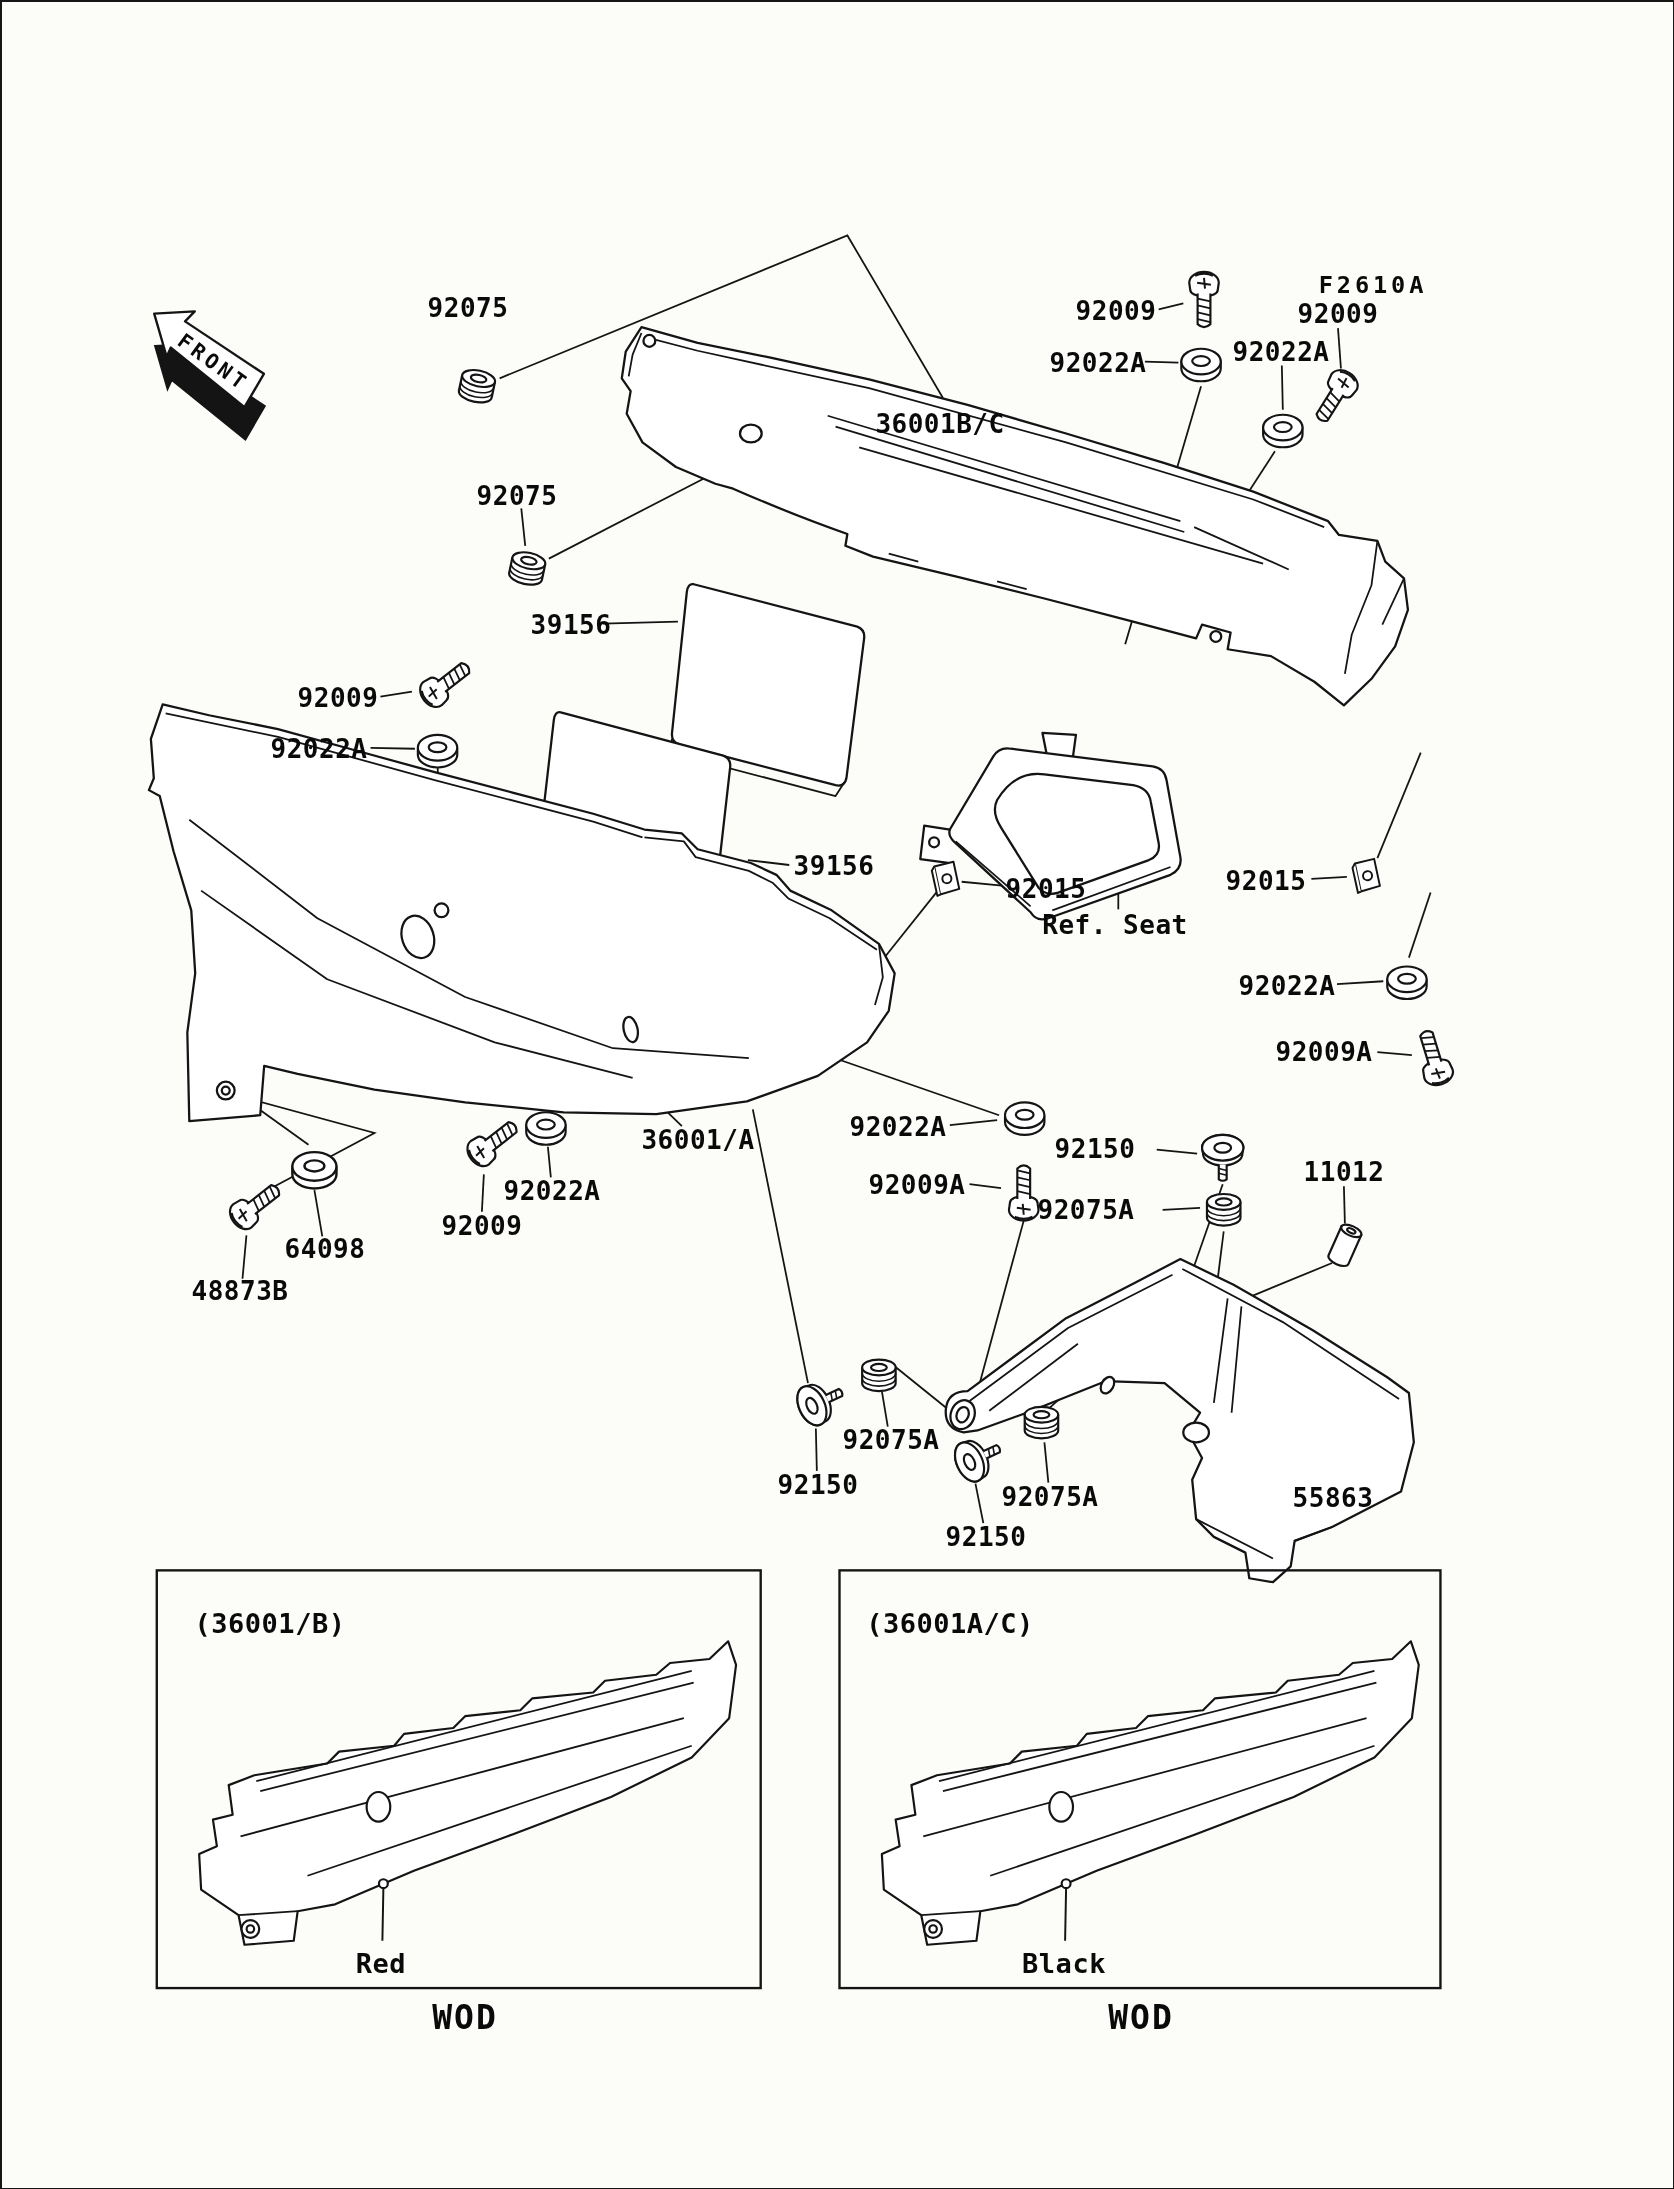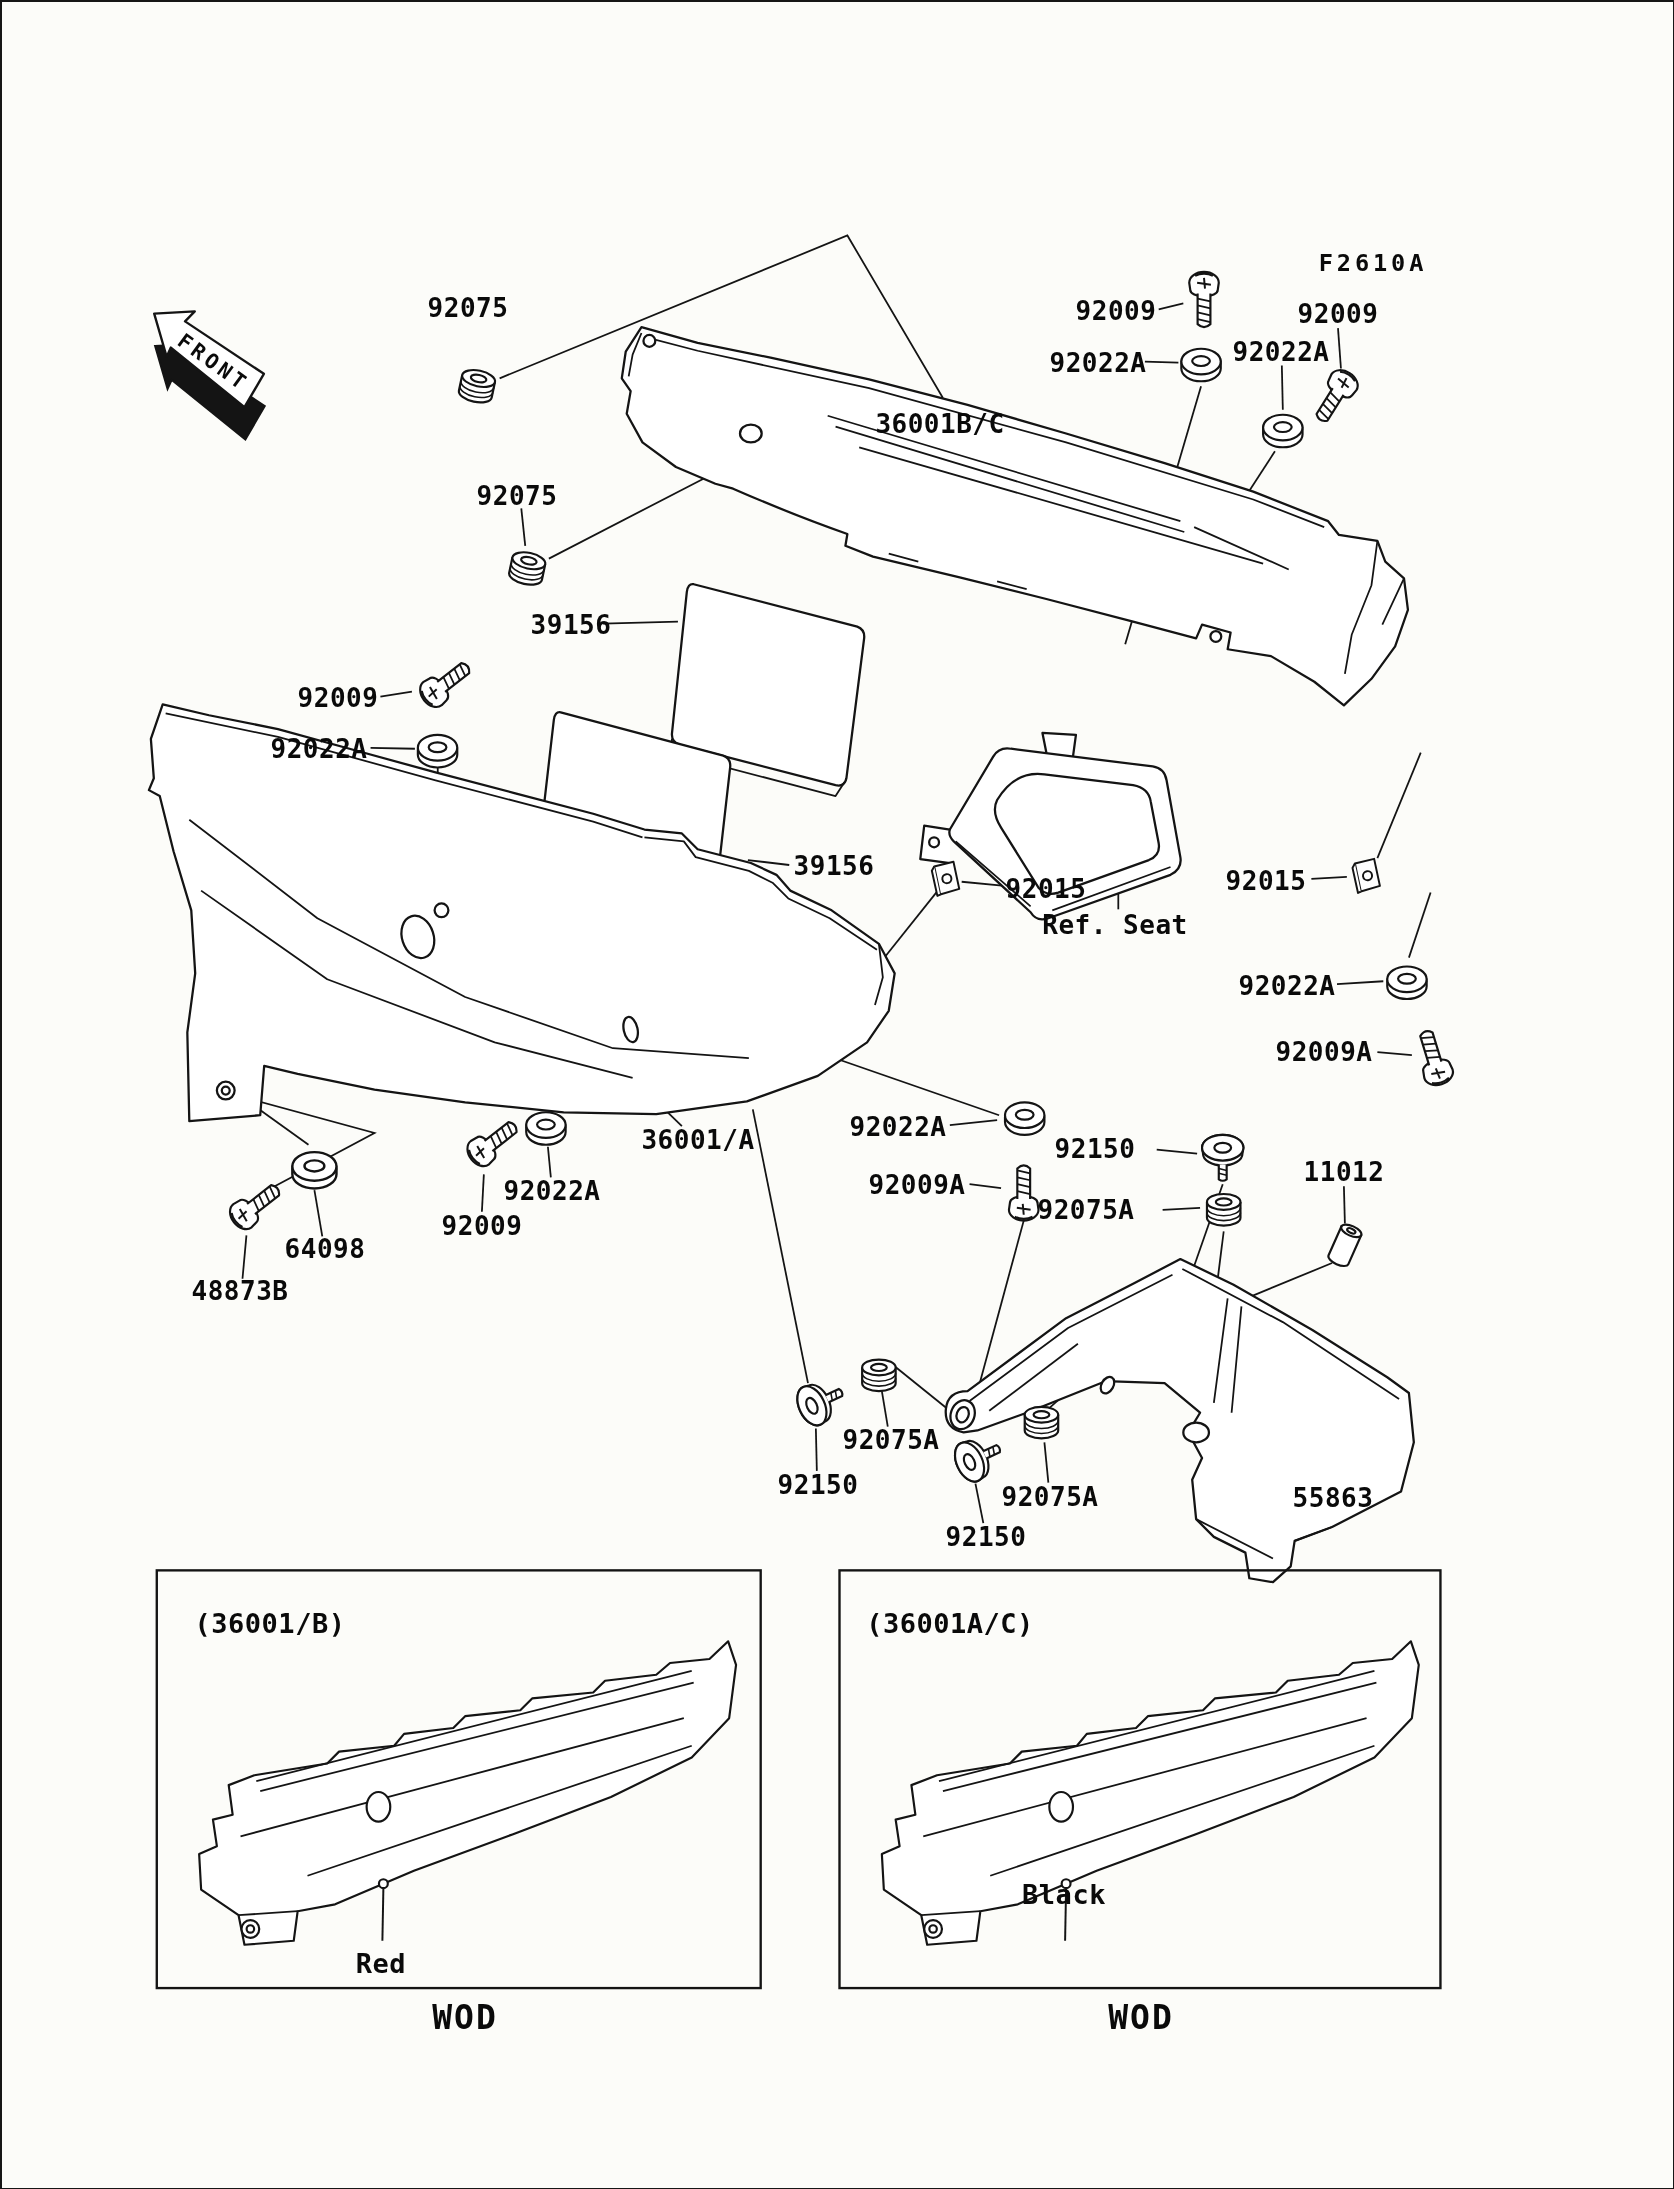--- a/index.html
+++ b/index.html
@@ -7,21 +7,21 @@
     position:relative;width:1675px;height:2190px;background:#fcfcf9;
     box-sizing:border-box;border:2px solid #161616;overflow:hidden;
     font-family:"DejaVu Sans Mono","Liberation Mono",monospace;
   }
   svg{position:absolute;left:0;top:0;}
   .lbl{
     position:absolute;transform:translate(-50%,-50%);
     font-weight:bold;font-size:26px;letter-spacing:0.5px;
     color:#0a0a0a;white-space:nowrap;line-height:1;
   }
-  .lbl-code{font-size:23.6px;letter-spacing:3.9px;}
+  .lbl-code{font-size:23.6px;letter-spacing:3.9px;margin-top:22px;}
   .lbl-inset{font-size:27px;}
   .lbl-foot{font-size:33px;letter-spacing:2px;}
 </style>
 </head>
 <body>
 
 <div class="page">
 
 <svg width="1675" height="2190" viewBox="0 0 1700 2223">
   <defs>
@@ -281,16 +281,16 @@
   <div class="lbl" style="left:816px;top:1483px">92150</div>
   <div class="lbl" style="left:889px;top:1438px">92075A</div>
   <div class="lbl" style="left:984px;top:1535px">92150</div>
   <div class="lbl" style="left:1048px;top:1495px">92075A</div>
   <div class="lbl" style="left:1331px;top:1496px">55863</div>
 
   <div class="lbl lbl-inset" style="left:268px;top:1621px">(36001/B)</div>
   <div class="lbl lbl-inset" style="left:379px;top:1961px">Red</div>
   <div class="lbl lbl-foot" style="left:463px;top:2015px">WOD</div>
   <div class="lbl lbl-inset" style="left:948px;top:1621px">(36001A/C)</div>
-  <div class="lbl lbl-inset" style="left:1062px;top:1892px">Black</div>
+  <div class="lbl lbl-inset" style="left:1062px;top:1961px">Black</div>
   <div class="lbl lbl-foot" style="left:1139px;top:2015px">WOD</div>
 </div>
 
 
 </body></html>

